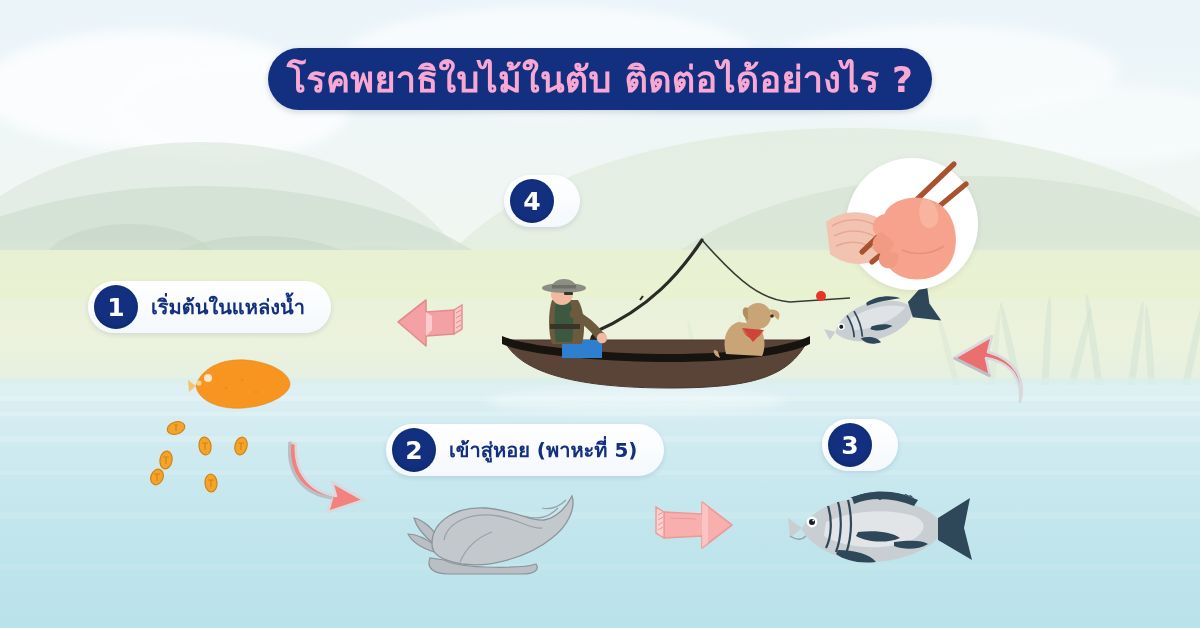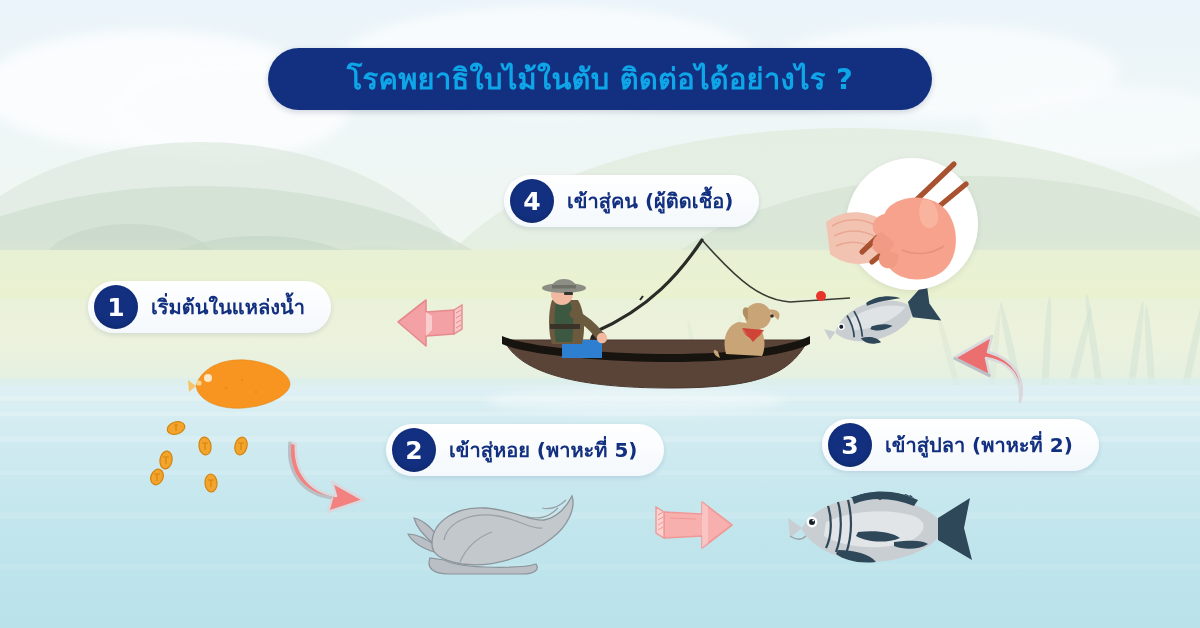--- a/index.html
+++ b/index.html
@@ -22,21 +22,21 @@
          background:linear-gradient(180deg,#dff0f3 0%,#d2ecf1 18%,#c6e7ee 45%,#bfe4ec 70%,#b9e2ea 100%);}
   .waterband{position:absolute;left:0;width:1200px;background:#ffffff;opacity:.18;}
   .shore{position:absolute;left:0;width:1200px;height:16px;background:#d8eef0;opacity:.7;}
 
   
   .title-pill{
     position:absolute;left:268px;top:48px;width:664px;height:62px;
     background:#12307f;border-radius:34px;display:flex;align-items:center;justify-content:center;
     box-shadow:0 2px 6px rgba(10,30,80,.18);
   }
-  .title-pill span{color:#0ea5e9;font-size:29px;font-weight:bold;letter-spacing:.3px;white-space:nowrap;}
+  .title-pill span{color:#f9a8d4;font-size:36px;font-weight:bold;letter-spacing:.3px;white-space:nowrap;}
 
   
   .step{
     position:absolute;height:52px;display:flex;align-items:center;
     background:linear-gradient(180deg,#ffffff 0%,#f4f8fc 100%);
     border-radius:26px;padding:0 26px 0 6px;
     box-shadow:0 2px 5px rgba(20,50,100,.12);
   }
   .badge{
     width:44px;height:44px;border-radius:50%;background:#12307f;
@@ -306,23 +306,21 @@
     <div class="badge">
       <span>2</span>
     </div>
     <div class="step-label">เข้าสู่หอย (พาหะที่ 5)</div>
   </div>
 
   <div class="step" style="left:822px;top:419px;">
     <div class="badge">
       <span>3</span>
     </div>
-    <div class="step-label">เข้าสู่ปลา (พาหะที่ 2)</div>
   </div>
 
   <div class="step" style="left:504px;top:175px;">
     <div class="badge">
       <span>4</span>
     </div>
-    <div class="step-label">เข้าสู่คน (ผู้ติดเชื้อ)</div>
   </div>
 
 </div>
 
 </body></html>

